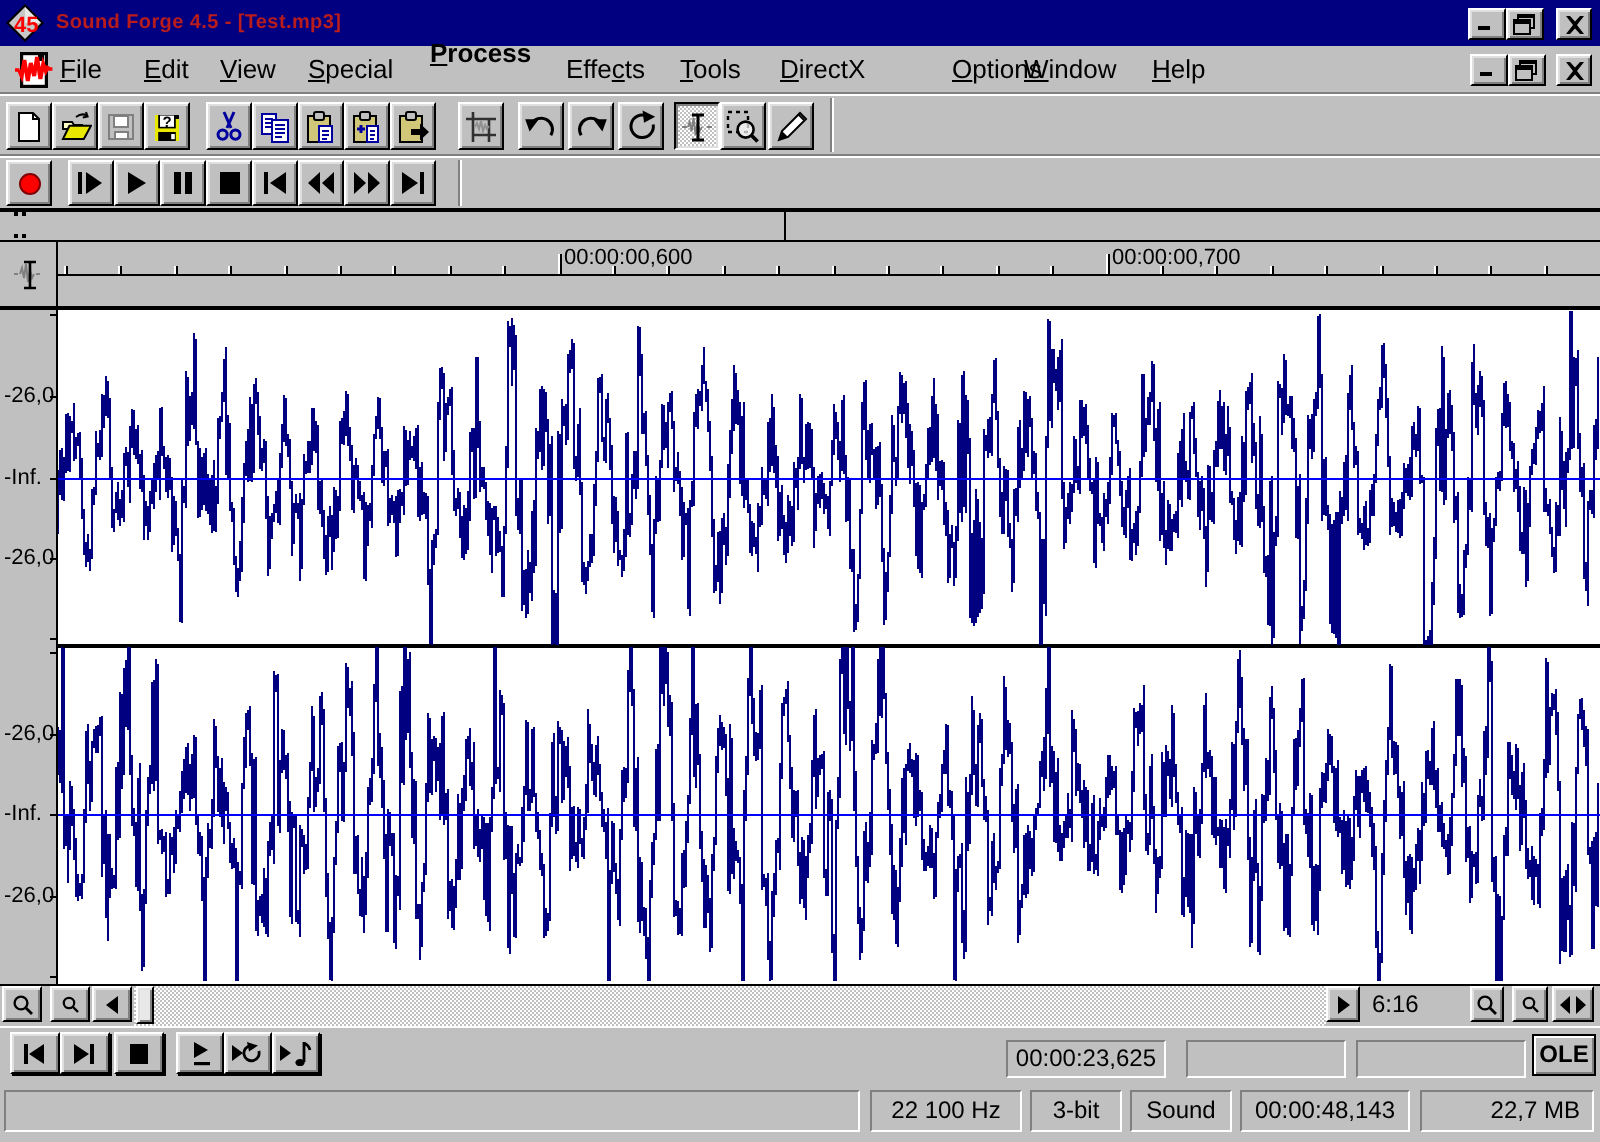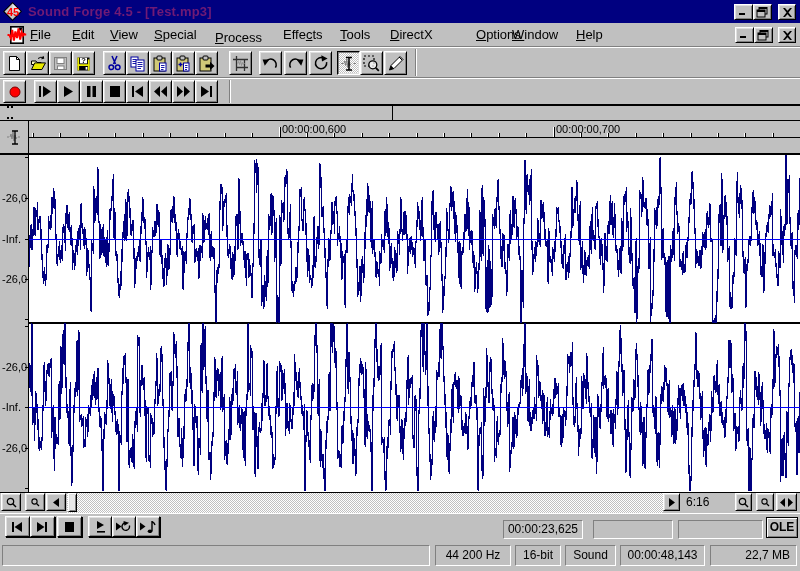--- a/index.html
+++ b/index.html
@@ -18,21 +18,21 @@
 .checker{background:conic-gradient(#fff 90deg,#c0c0c0 90deg 180deg,#fff 180deg 270deg,#c0c0c0 270deg);background-size:2px 2px;}
 </style></head>
 <body>
 <div class="abs" style="left:0;top:0;width:800px;height:23px;background:#000080;"></div>
 <svg class="abs" style="left:3px;top:2px" width="19" height="19" viewBox="0 0 19 19">
 <polygon points="9.5,0 19,9.5 9.5,19 0,9.5" fill="#000000"></polygon>
 <polygon points="9.5,1.5 17.5,9.5 9.5,17.5 1.5,9.5" fill="#c8c8c8"></polygon>
 <polygon points="9.5,1.5 17.5,9.5 9.5,9.5" fill="#e8e8e8"></polygon>
 <text x="4" y="14" font-family="Liberation Sans" font-size="11" font-weight="bold" fill="#ff0000">45</text>
 </svg>
-<div class="abs" style="left:28px;top:0;height:23px;line-height:23px;font-size:13px;font-weight:bold;letter-spacing:0.2px;color:#701a75;">Sound Forge 4.5 - [Test.mp3]</div>
+<div class="abs" style="left:28px;top:0;height:23px;line-height:23px;font-size:10px;font-weight:bold;letter-spacing:0.2px;color:#b91c1c;">Sound Forge 4.5 - [Test.mp3]</div>
 <div class="btn" style="left:734px;top:4px;width:19px;height:16px;">
     <svg width="15" height="12">
       <rect x="3" y="7" width="6" height="2" fill="#000"></rect>
     </svg>
   </div>
 <div class="btn" style="left:753px;top:4px;width:19px;height:16px;">
     <svg width="13" height="11" viewBox="0 0 13 11">
       <rect x="3" y="0" width="8" height="7" fill="none" stroke="#000"></rect>
       <rect x="3" y="0" width="8" height="2" fill="#000"></rect>
       <rect x="1" y="3" width="8" height="7" fill="#c0c0c0" stroke="#000"></rect>
@@ -48,21 +48,21 @@
 <svg class="abs" style="left:7px;top:25px" width="20" height="20" viewBox="0 0 20 20">
 <rect x="3.8" y="1.8" width="12.4" height="16.4" fill="#ffffff" stroke="#000000" stroke-width="1.6"></rect>
 <rect x="12" y="2.5" width="3" height="3" fill="#000000"></rect>
 <path d="M0.5 10 h2.2 M16.8 9.5 h2.4" stroke="#ff0000" stroke-width="1.8"></path>
 <path d="M2.5 10 l1.3 3 1.4 -8 1.7 10.5 1.5 -9 1.7 6.5 1.4 -9.5 1.7 11 1.4 -7.5 1.3 3.5 1.3 -2.5" fill="none" stroke="#ff0000" stroke-width="2"></path>
 </svg>
 <div class="mi" style="left:30px;top:23px;"><u>F</u>ile</div>
 <div class="mi" style="left:72px;top:23px;"><u>E</u>dit</div>
 <div class="mi" style="left:110px;top:23px;"><u>V</u>iew</div>
 <div class="mi" style="left:154px;top:23px;"><u>S</u>pecial</div>
-<div class="mi" style="left:215px;top:26px;"><u>P</u>rocess</div>
+<div class="mi" style="left:215px;top:15px;font-weight:bold;"><u>P</u>rocess</div>
 <div class="mi" style="left:283px;top:23px;">Effe<u>c</u>ts</div>
 <div class="mi" style="left:340px;top:23px;"><u>T</u>ools</div>
 <div class="mi" style="left:390px;top:23px;"><u>D</u>irectX</div>
 <div class="mi" style="left:476px;top:23px;"><u>O</u>ptions</div>
 <div class="mi" style="left:512px;top:23px;"><u>W</u>indow</div>
 <div class="mi" style="left:576px;top:23px;"><u>H</u>elp</div>
 <div class="btn" style="left:735px;top:27px;width:19px;height:16px;">
     <svg width="15" height="12">
       <rect x="3" y="7" width="6" height="2" fill="#000"></rect>
     </svg>
@@ -439,17 +439,17 @@
       <ellipse cx="10" cy="10.3" rx="2.3" ry="1.8" fill="#000"></ellipse>
       <path d="M12 10 V0.5 q2.5 1.2 3 3.5" stroke="#000" stroke-width="1.4" fill="none"></path>
     </svg>
   </div>
 <div class="sunk t" style="left:503px;top:520px;width:80px;height:19px;line-height:17px;text-align:right;padding-right:4px;">00:00:23,625</div>
 <div class="sunk" style="left:593px;top:520px;width:80px;height:19px;"></div>
 <div class="sunk" style="left:678px;top:520px;width:85px;height:19px;"></div>
 <div class="abs" style="left:766px;top:517px;width:32px;height:21px;background:#c0c0c0;border:1px solid #000;box-shadow:inset 1px 1px 0 #fff, inset -1px -1px 0 #808080;font-size:12px;font-weight:bold;text-align:center;line-height:19px;">OLE</div>
 <div class="abs" style="left:0;top:540px;width:800px;height:31px;background:#c0c0c0;"></div>
 <div class="sunk" style="left:2px;top:545px;width:428px;height:21px;"></div>
-<div class="sunk t" style="left:435px;top:545px;width:76px;height:21px;line-height:19px;text-align:center;">44 200 Hz</div>
-<div class="sunk t" style="left:515px;top:545px;width:46px;height:21px;line-height:19px;text-align:center;">16-bit</div>
+<div class="sunk t" style="left:435px;top:545px;width:76px;height:21px;line-height:19px;text-align:center;">22 100 Hz</div>
+<div class="sunk t" style="left:515px;top:545px;width:46px;height:21px;line-height:19px;text-align:center;">3-bit</div>
 <div class="sunk t" style="left:565px;top:545px;width:51px;height:21px;line-height:19px;text-align:center;">Sound</div>
 <div class="sunk t" style="left:620px;top:545px;width:85px;height:21px;line-height:19px;text-align:center;">00:00:48,143</div>
 <div class="sunk t" style="left:710px;top:545px;width:87px;height:21px;line-height:19px;text-align:right;padding-right:6px;">22,7 MB</div>
 
 </body></html>

